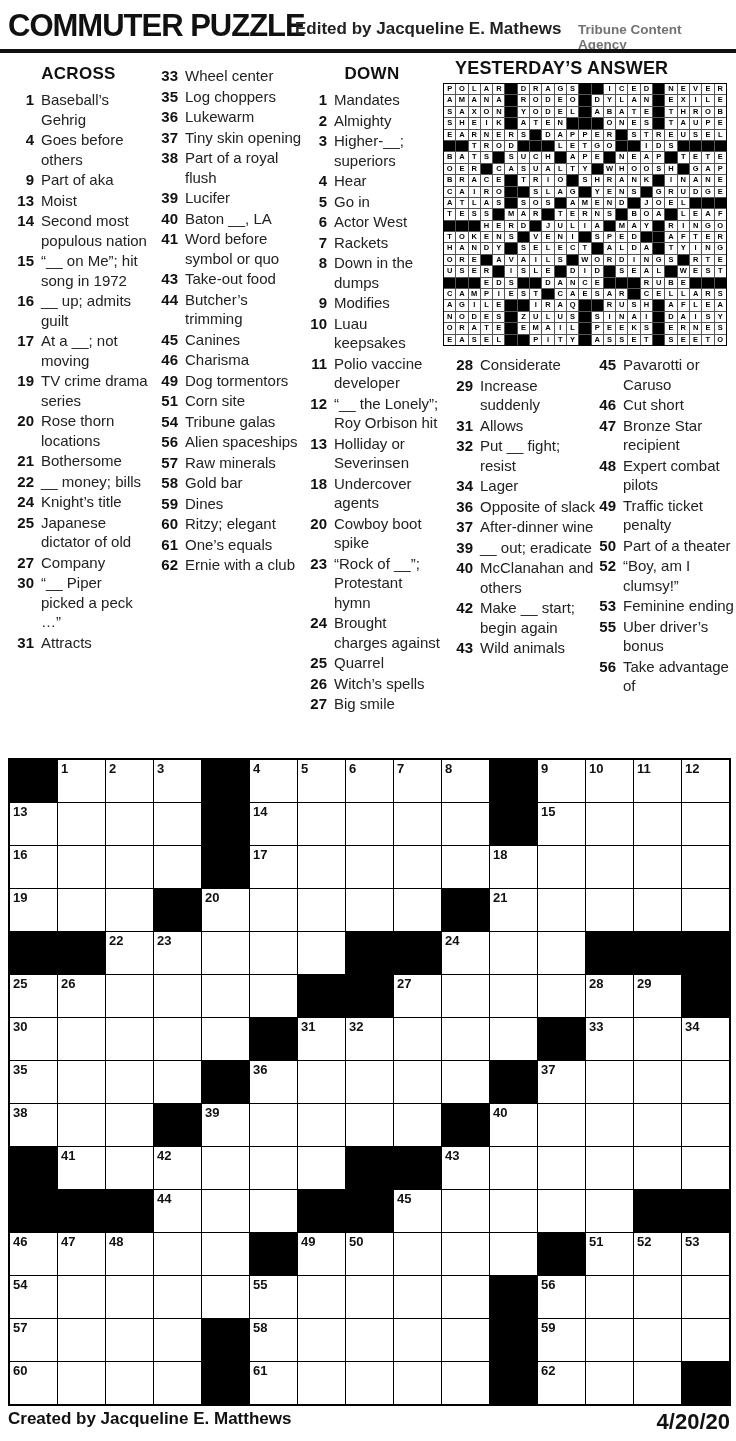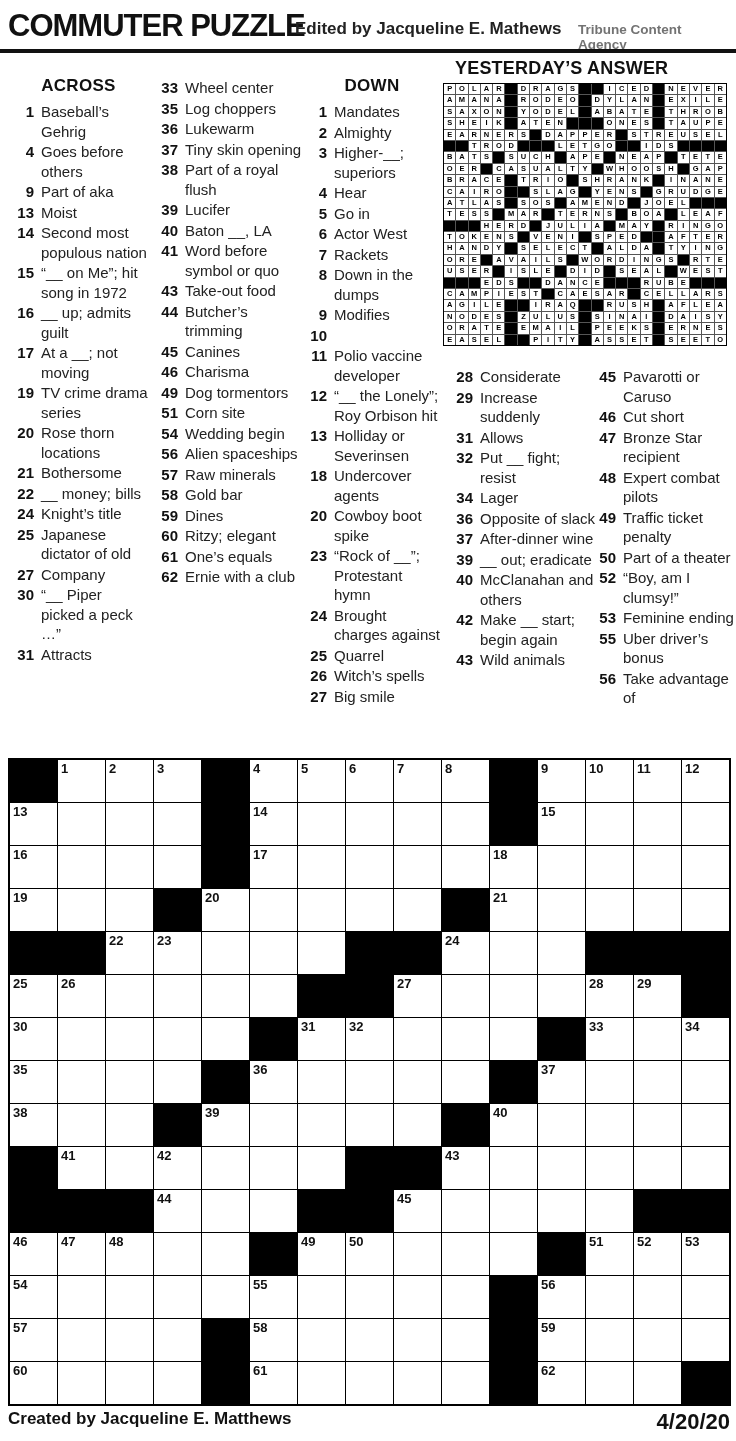--- a/index.html
+++ b/index.html
@@ -5,21 +5,21 @@
   html,body{margin:0;padding:0;background:#fff;}
   .page{position:relative;width:736px;height:1441px;background:#fff;overflow:hidden;
         font-family:"Liberation Sans",sans-serif;color:#1a1a1a;}
   
   .masthead{position:absolute;left:8px;top:6px;width:720px;height:42px;}
   .title{position:absolute;left:0;top:2px;font-size:31px;font-weight:bold;letter-spacing:-1px;color:#111;}
   .edited{position:absolute;left:287px;top:13px;font-size:17px;font-weight:600;color:#222;}
   .agency{position:absolute;left:560px;top:16px;font-size:13.5px;font-weight:600;color:#737373;margin-left:10px;}
   .rule{position:absolute;left:0;top:49px;width:736px;height:4px;background:#111;}
   
-  .clue-col{position:absolute;top:58px;margin-top:12px;}
+  .clue-col{position:absolute;top:58px;}
   .col1{left:8px;width:141px;}
   .col2{left:152px;width:150px;padding-top:8px;}
   .col3{left:301px;width:142px;}
   .col4{left:447px;top:355px;width:150px;}
   .col5{left:590px;top:355px;width:146px;}
   .list-head{font-size:17px;font-weight:bold;text-align:center;margin:6px 0 6px 0;color:#111;letter-spacing:.3px;}
   .clue{display:flex;margin-bottom:1px;}
   .cnum{flex:0 0 26px;text-align:right;padding-right:7px;font-weight:bold;font-size:15px;line-height:19.5px;color:#111;}
   .ctxt{flex:1;font-size:15px;line-height:19.5px;color:#222;}
   
@@ -178,21 +178,21 @@
         <div class="clue">
           <span class="cnum">49</span>
           <span class="ctxt">Dog tormentors</span>
         </div>
         <div class="clue">
           <span class="cnum">51</span>
           <span class="ctxt">Corn site</span>
         </div>
         <div class="clue">
           <span class="cnum">54</span>
-          <span class="ctxt">Wedding begin</span>
+          <span class="ctxt">Tribune galas</span>
         </div>
         <div class="clue">
           <span class="cnum">56</span>
           <span class="ctxt">Alien spaceships</span>
         </div>
         <div class="clue">
           <span class="cnum">57</span>
           <span class="ctxt">Raw minerals</span>
         </div>
         <div class="clue">
@@ -252,20 +252,21 @@
         <div class="clue">
           <span class="cnum">8</span>
           <span class="ctxt">Down in the dumps</span>
         </div>
         <div class="clue">
           <span class="cnum">9</span>
           <span class="ctxt">Modifies</span>
         </div>
         <div class="clue">
           <span class="cnum">10</span>
+          <span class="ctxt">Luau keepsakes</span>
         </div>
         <div class="clue">
           <span class="cnum">11</span>
           <span class="ctxt">Polio vaccine developer</span>
         </div>
         <div class="clue">
           <span class="cnum">12</span>
           <span class="ctxt">“__ the Lonely”; Roy Orbison hit</span>
         </div>
         <div class="clue">

